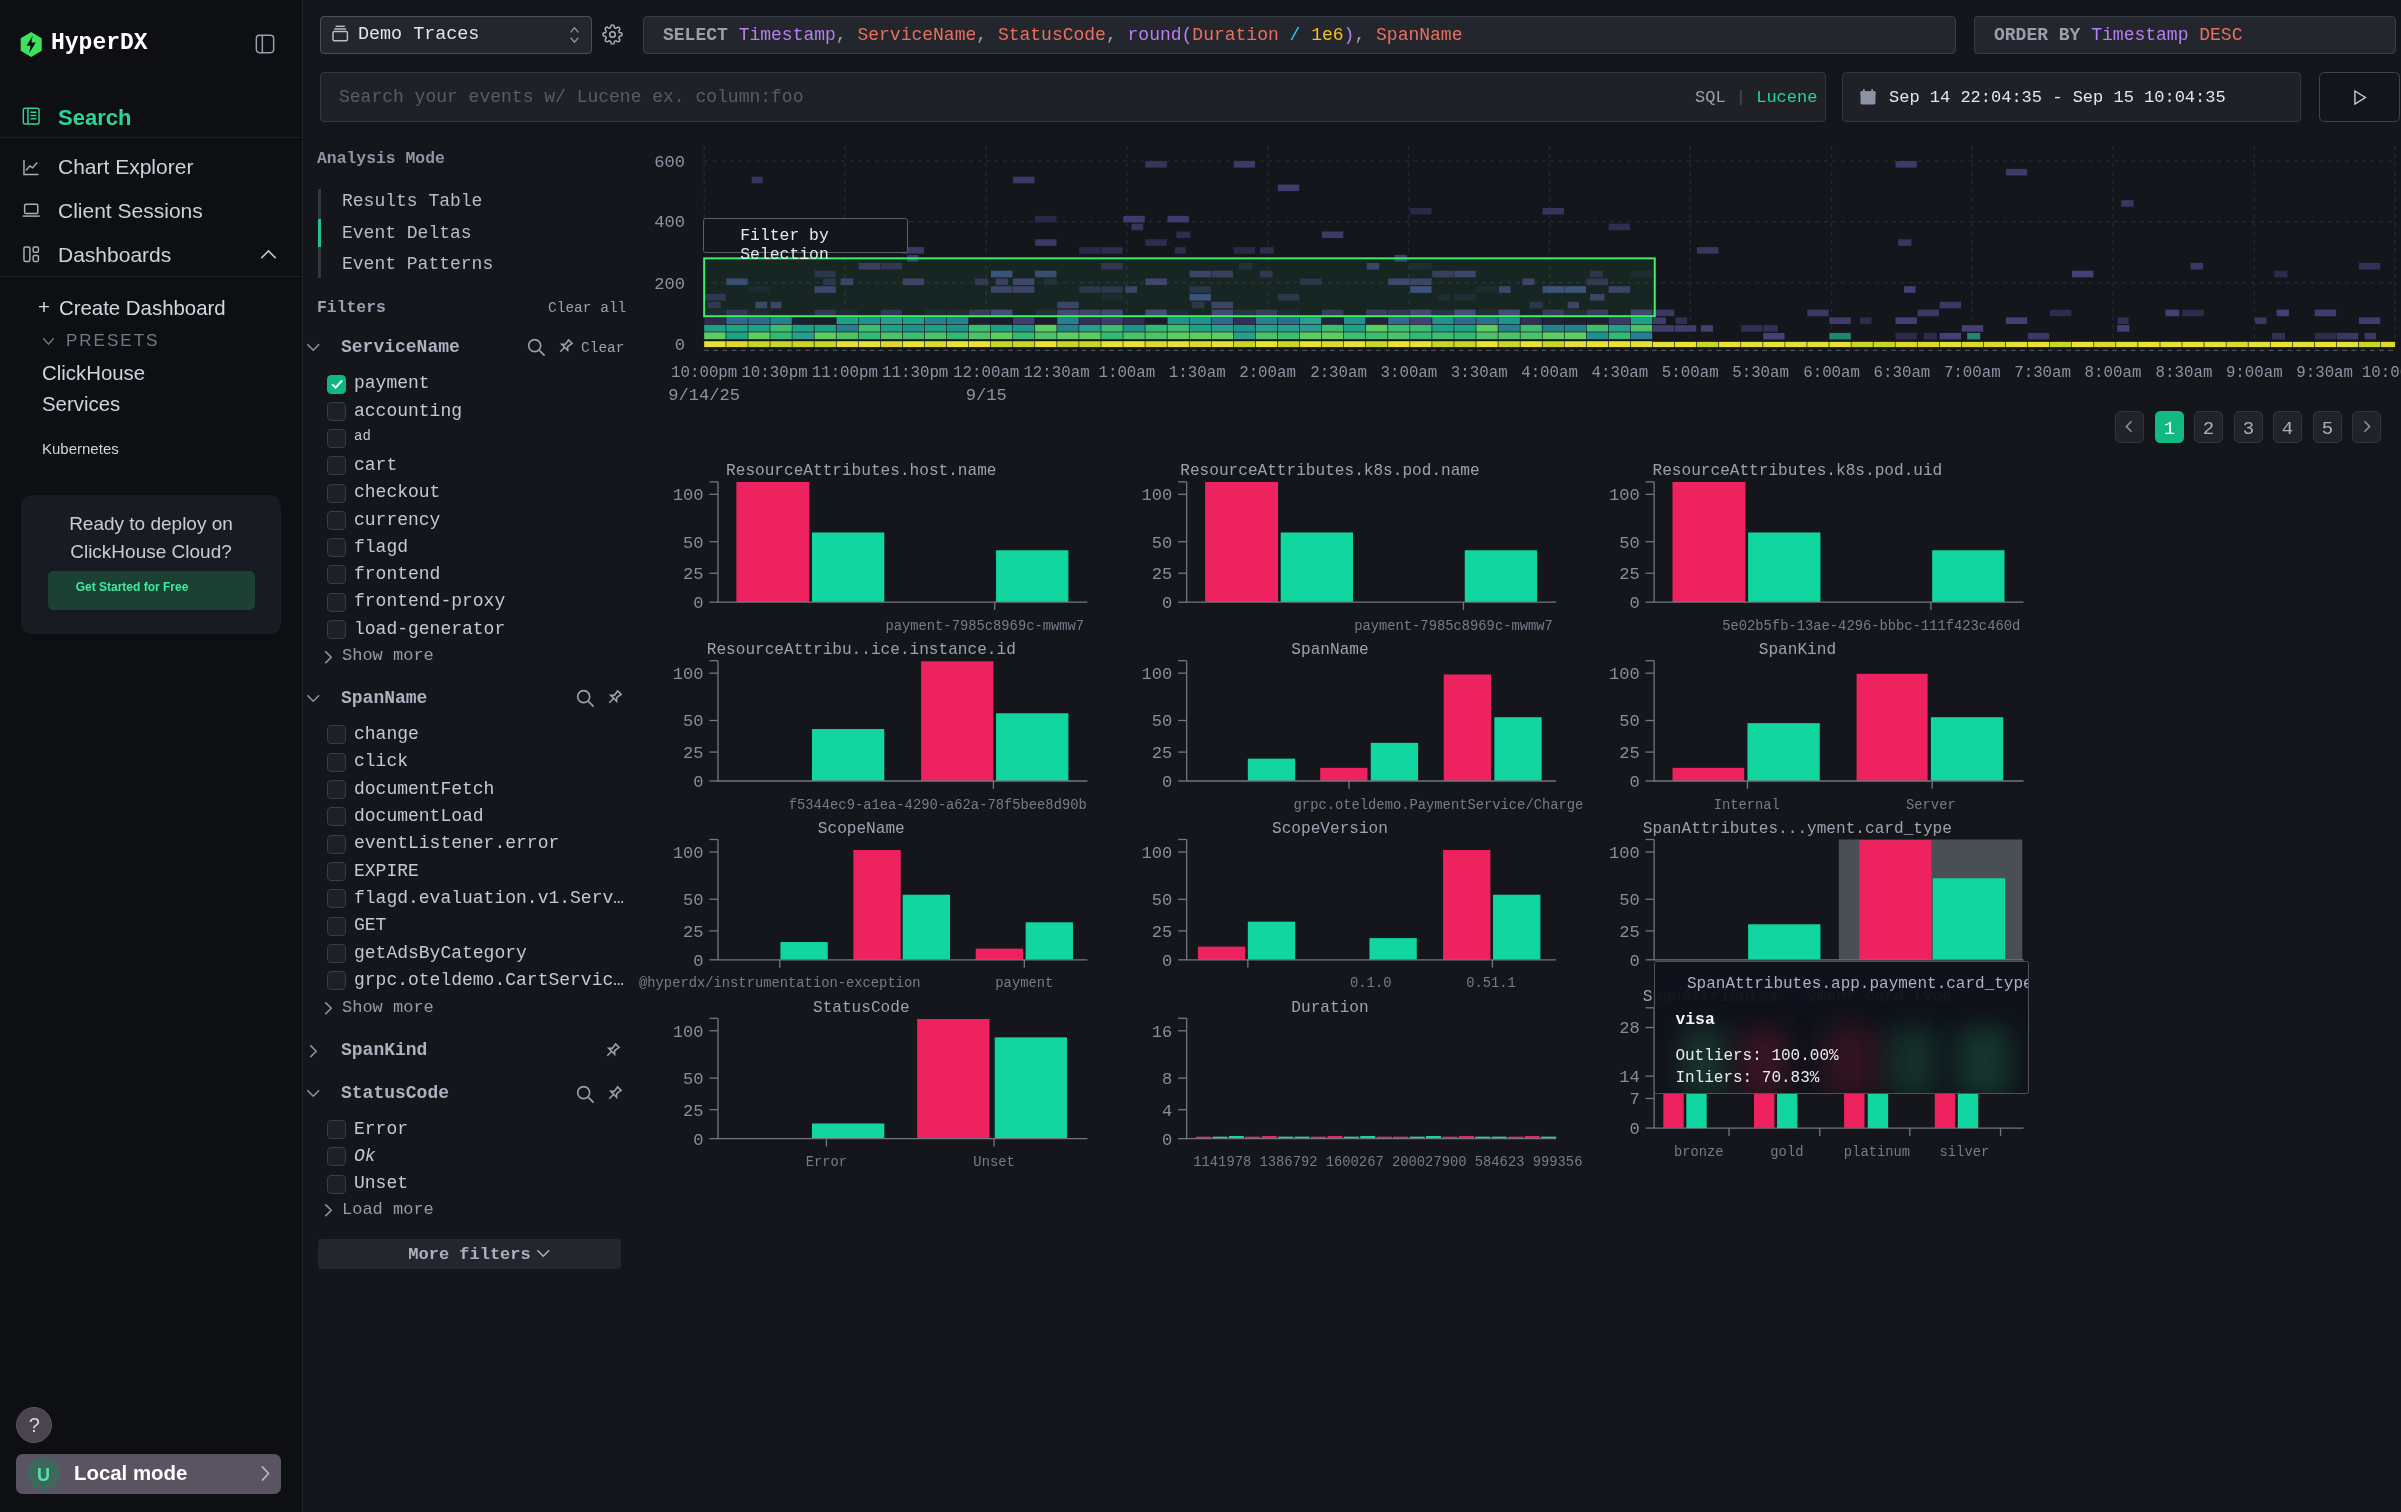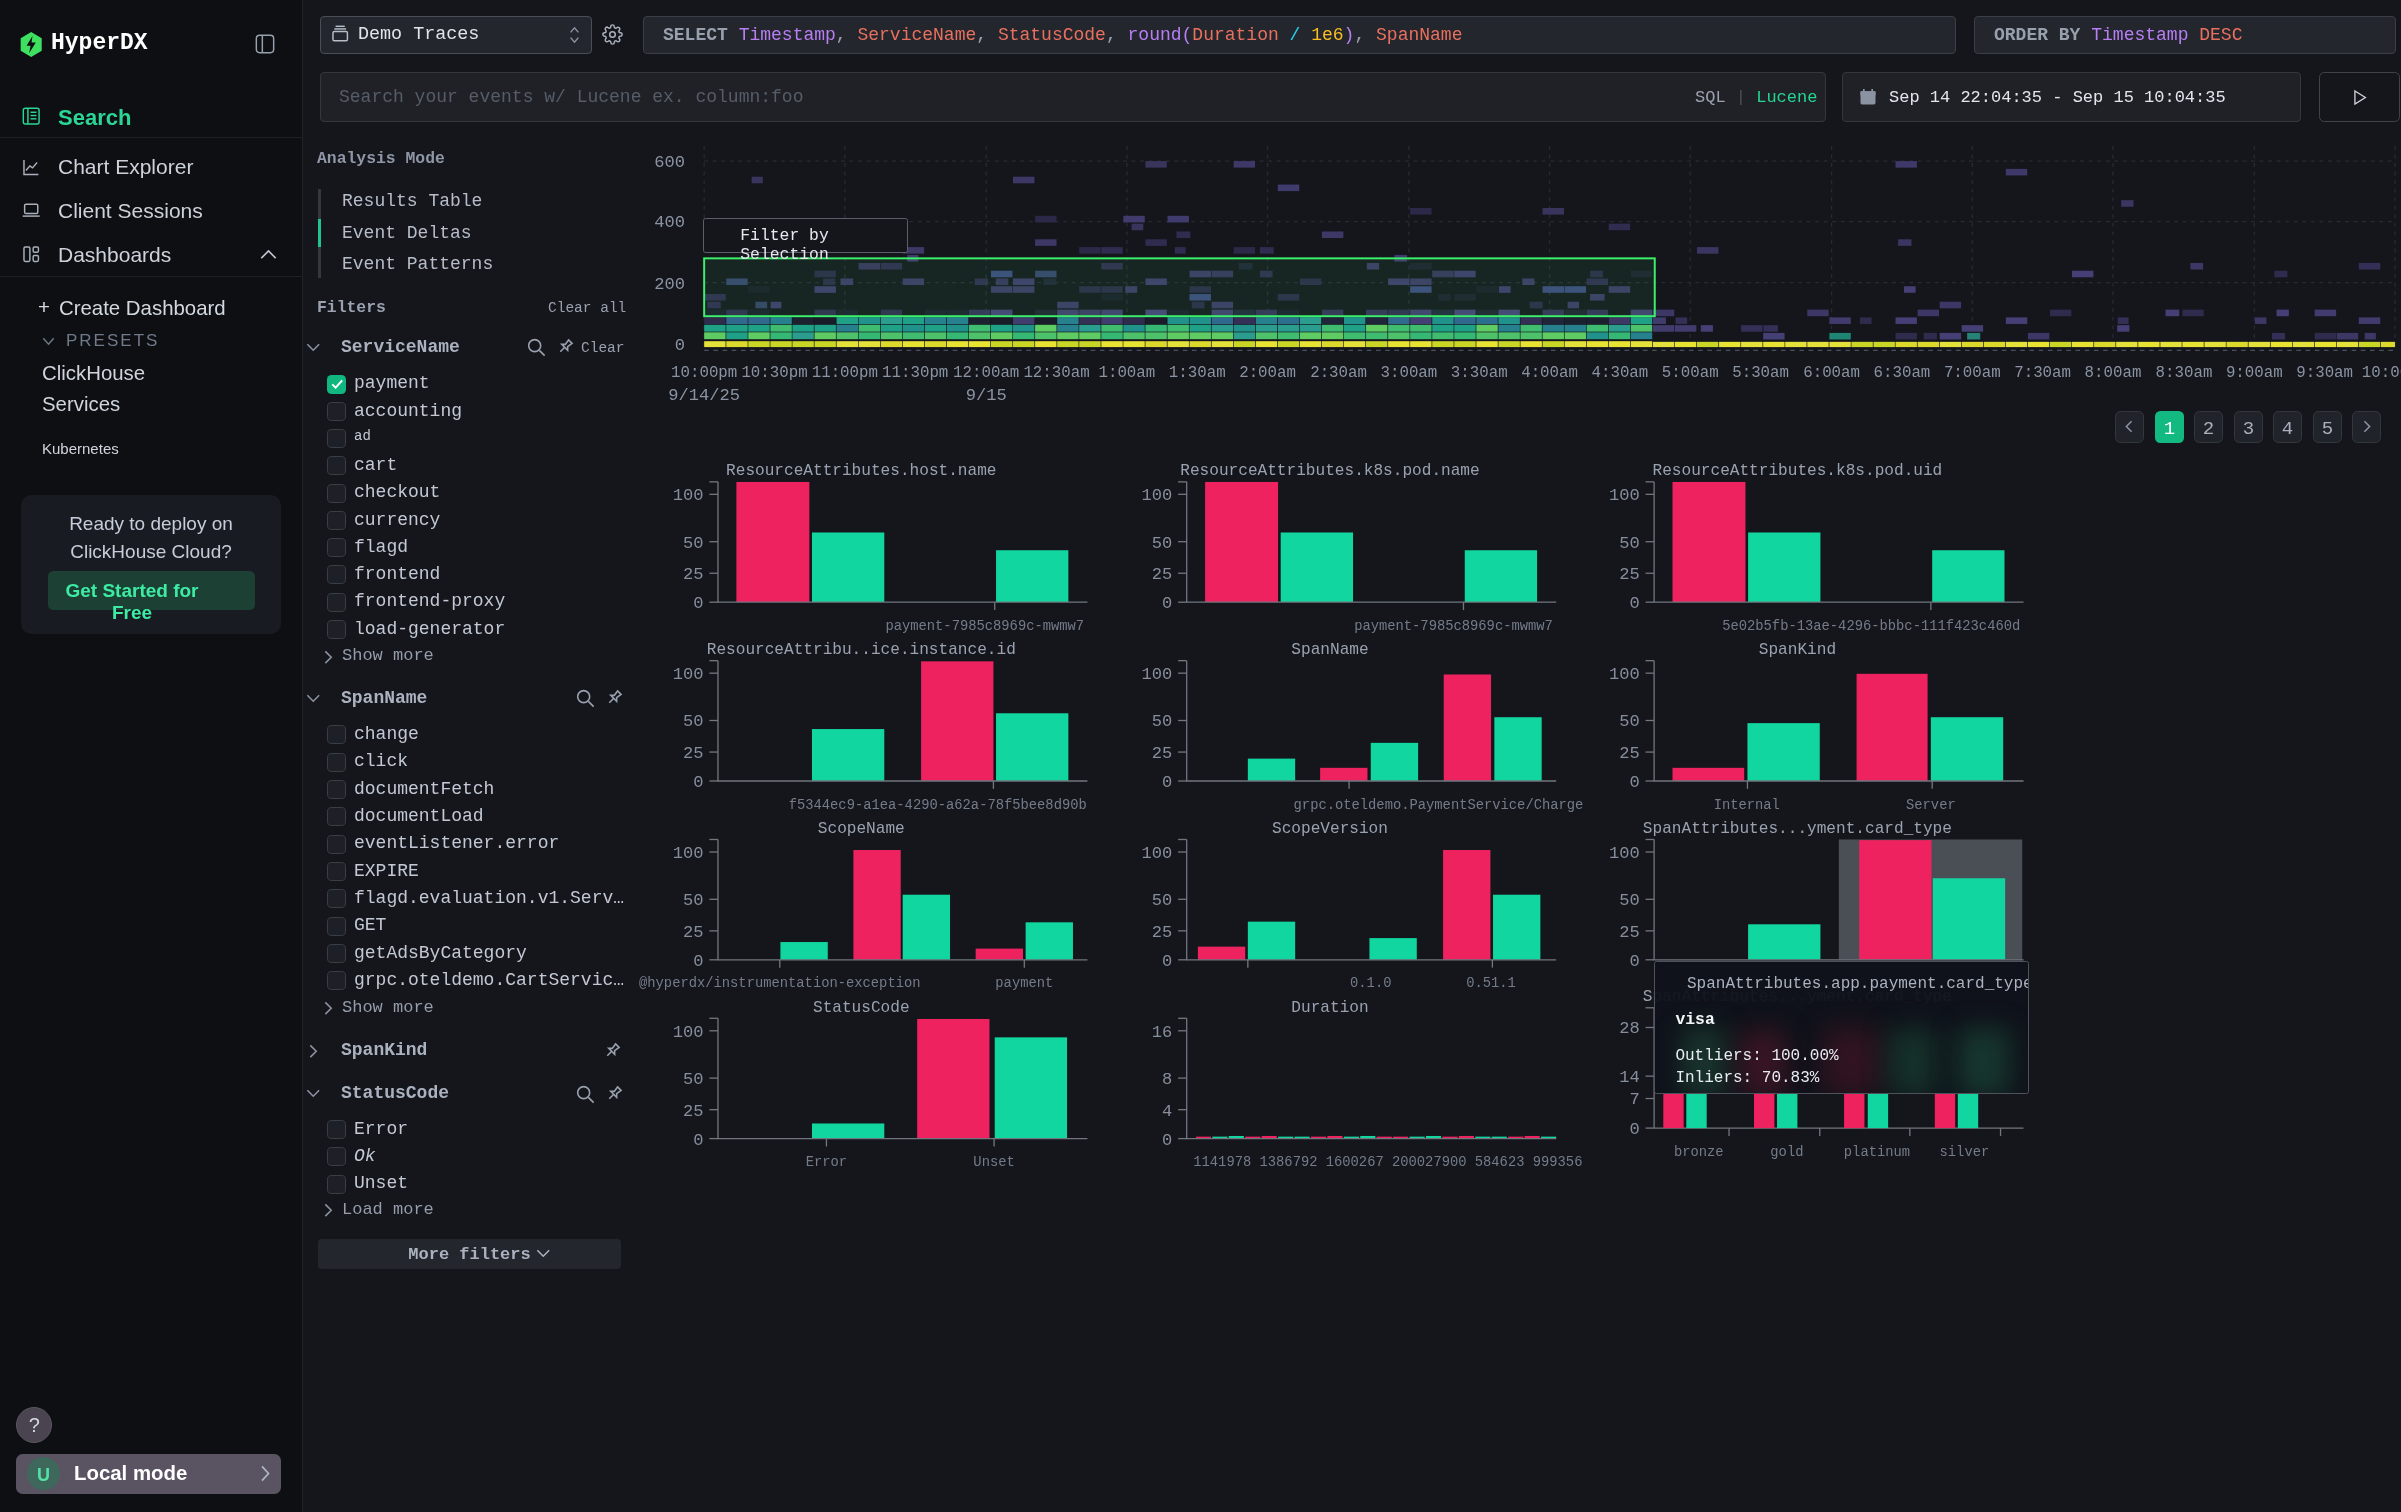--- a/index.html
+++ b/index.html
@@ -59,21 +59,21 @@
  <path d="M2 2 L10 11 L18 2"></path>
 </svg>
 <div class="abs sans" style="left:66px;top:331px;font-size:17px;letter-spacing:2px;color:#717a89;">PRESETS</div>
 <div class="abs sans" style="left:42px;top:362px;font-size:20.4px;color:#cfd4dd;">ClickHouse</div>
 <div class="abs sans" style="left:42px;top:393px;font-size:20.4px;color:#cfd4dd;">Services</div>
 <div class="abs sans" style="left:42px;top:440px;font-size:15px;color:#cfd4dd;">Kubernetes</div>
 
 <div class="abs" style="left:21px;top:495px;width:260px;height:139px;background:#181b21;border-radius:10.5px;"></div>
 <div class="abs sans" style="left:21px;top:510px;width:260px;text-align:center;font-size:19px;line-height:28px;color:#c6ccd8;">Ready to deploy on<br>ClickHouse Cloud?</div>
 <div class="abs" style="left:48px;top:571px;width:207px;height:39px;background:#1c4034;border-radius:5.3px;"></div>
-<div class="abs sans" style="left:48px;top:580px;width:168px;text-align:center;font-size:19px;font-weight:bold;color:#3deca4;">Get Started for Free</div>
+<div class="abs sans" style="left:48px;top:580px;width:168px;text-align:center;font-size:12px;font-weight:bold;color:#3deca4;">Get Started for Free</div>
 
 <div class="abs" style="left:16.4px;top:1407px;width:36px;height:36px;border-radius:50%;background:#49444f;border:1.3px solid #5a5560;"></div>
 <div class="abs sans" style="left:16.4px;top:1414px;width:36px;text-align:center;font-size:20px;color:#d6dae2;">?</div>
 <div class="abs" style="left:16.4px;top:1454px;width:265px;height:40px;background:#5a5462;border-radius:6.6px;"></div>
 <div class="abs" style="left:27px;top:1457px;width:33px;height:33px;border-radius:50%;background:#3f685c;"></div>
 <div class="abs sans" style="left:27px;top:1465px;width:33px;text-align:center;font-size:18px;font-weight:bold;color:#52e2a6;">U</div>
 <div class="abs sans" style="left:74px;top:1462px;font-size:20.4px;font-weight:bold;color:#fff;">Local mode</div>
 <svg class="abs" style="left:260px;top:1465px;" width="10.5" height="17" viewBox="0 0 16 26" fill="none" stroke="#aeb6c8" stroke-width="2.6">
  <path d="M3 2 L13 13 L3 24"></path>
 </svg>

